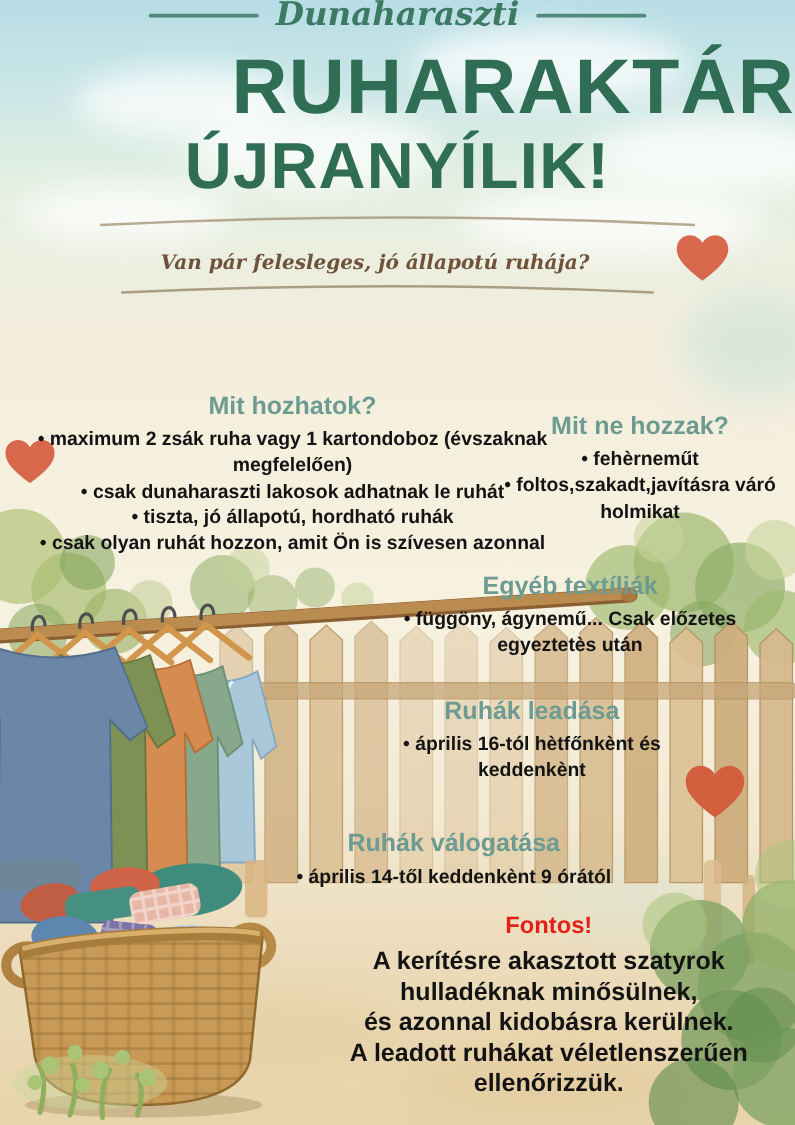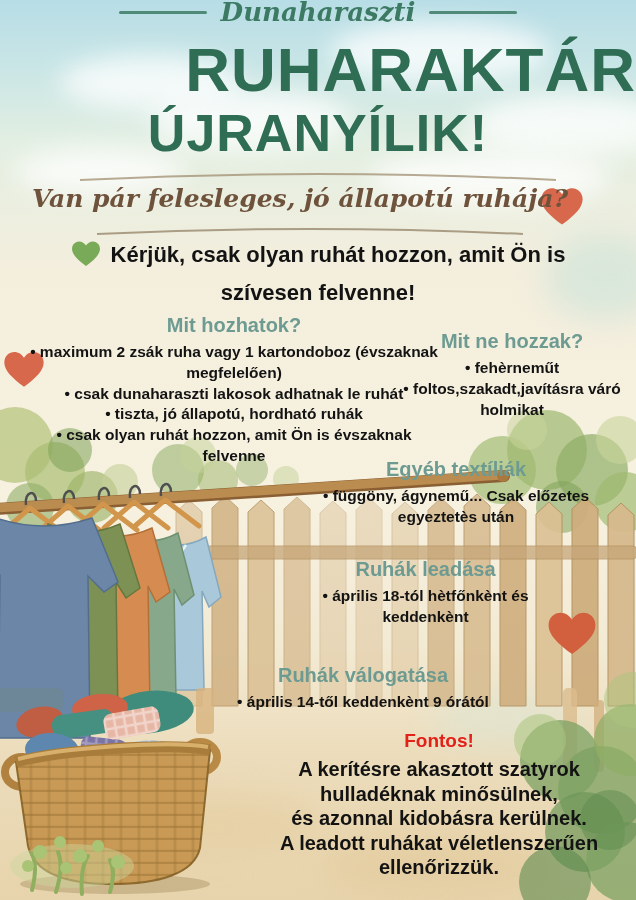--- a/index.html
+++ b/index.html
@@ -25,22 +25,22 @@
   .txt{position:absolute;text-align:center;z-index:5;}
   
   .header-row{display:flex;align-items:center;justify-content:center;gap:14px;}
   .header-rule{width:88px;height:3px;background:var(--header-green);border-radius:2px;opacity:.85;}
   .location{font-family:"DejaVu Serif","Liberation Serif",serif;font-style:italic;font-weight:600;
     font-size:26px;color:var(--header-green);}
   
   .title1{top:34px;left:0;right:0;font-weight:800;font-size:62px;letter-spacing:1px;color:var(--title-green);text-align:right;}
   .title2{top:103px;left:0;right:0;font-weight:800;font-size:52px;letter-spacing:1px;color:var(--title-green);}
   .swoosh{position:absolute;z-index:4;}
-  .subtitle{top:184px;left:18px;width:564px;font-family:"DejaVu Serif","Liberation Serif",serif;
-    font-style:italic;font-weight:600;font-size:25px;color:var(--subtitle-brown);}
+  .subtitle{top:200px;left:18px;width:564px;font-family:"DejaVu Serif","Liberation Serif",serif;
+    font-style:italic;font-weight:600;font-size:16px;color:var(--subtitle-brown);}
   .intro{top:238px;left:0;right:0;font-size:22px;font-weight:600;color:var(--text-black);line-height:33px;}
   .inline-heart{display:inline-block;vertical-align:-5px;margin-right:10px;}
   
   .section h2{margin:0;font-size:20px;font-weight:800;color:var(--heading-teal);}
   .section h2.sm{font-size:20px;}
   .section ul{list-style:none;margin:5px 0 0 0;padding:0;font-size:15.5px;font-weight:700;
     color:var(--text-black);line-height:1.34;}
   .section li::before{content:"\2022\00a0";}
   .sec-mit-hozhatok{left:30px;top:314px;width:408px;}
   .sec-mit-ne-hozzak{left:388px;top:330px;width:248px;}
@@ -253,38 +253,28 @@
       <span class="location">Dunaharaszti</span>
       <span class="header-rule"></span>
     </div>
   </div>
 
   <div class="txt title1">RUHARAKTÁR</div>
   <div class="txt title2">ÚJRANYÍLIK!</div>
 
   <div class="txt subtitle">Van pár felesleges, jó állapotú ruhája?</div>
 
-  <div class="txt intro">
-    <div>
-      <span class="inline-heart">
-        <svg width="30" height="27" viewBox="0 0 32 29">
-            <path d="M16 28 C6.5 21 1 15.5 1 9.5 C1 4.5 4.8 1.5 8.6 1.5 C11.7 1.5 14.5 3.3 16 6 C17.5 3.3 20.3 1.5 23.4 1.5 C27.2 1.5 31 4.5 31 9.5 C31 15.5 25.5 21 16 28 Z" fill="#79aa58"></path>
-          </svg>
-      </span><span>Kérjük, csak olyan ruhát hozzon, amit Ön is</span>
-    </div>
-    <div>szívesen felvenne!</div>
-  </div>
 
   <div class="txt section sec-mit-hozhatok">
     <h2>Mit hozhatok?</h2>
     <ul>
       <li>maximum 2 zsák ruha vagy 1 kartondoboz (évszaknak megfelelően)</li>
       <li>csak dunaharaszti lakosok adhatnak le ruhát</li>
       <li>tiszta, jó állapotú, hordható ruhák</li>
-      <li>csak olyan ruhát hozzon, amit Ön is évszaknak felvenne</li>
+      <li>csak olyan ruhát hozzon, amit Ön is szívesen azonnal</li>
     </ul>
   </div>
 
   <div class="txt section sec-mit-ne-hozzak">
     <h2 class="sm">Mit ne hozzak?</h2>
     <ul>
       <li>fehèrneműt</li>
       <li>foltos,szakadt,javításra váró holmikat</li>
     </ul>
   </div>
@@ -292,21 +282,21 @@
   <div class="txt section sec-egyeb">
     <h2 class="sm">Egyéb textíliák</h2>
     <ul>
       <li>függöny, ágynemű... Csak előzetes egyeztetès után</li>
     </ul>
   </div>
 
   <div class="txt section sec-leadasa">
     <h2>Ruhák leadása</h2>
     <ul>
-      <li>április 18-tól hètfőnkènt és keddenkènt</li>
+      <li>április 16-tól hètfőnkènt és keddenkènt</li>
     </ul>
   </div>
 
   <div class="txt section sec-valogatasa">
     <h2>Ruhák válogatása</h2>
     <ul>
       <li>április 14-től keddenkènt 9 órától</li>
     </ul>
   </div>
 

